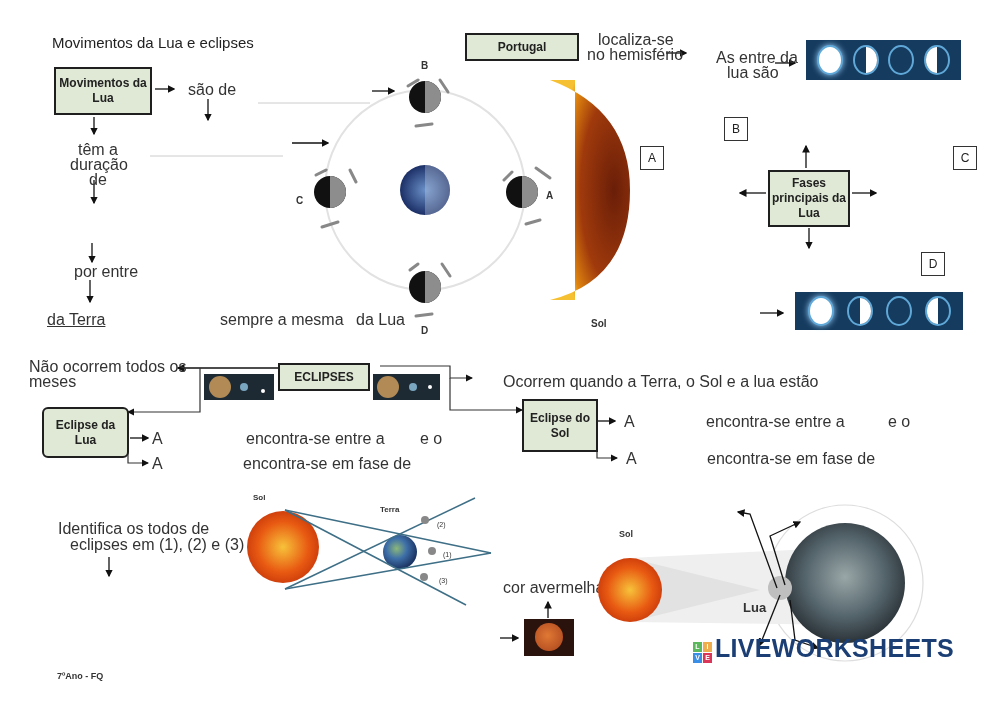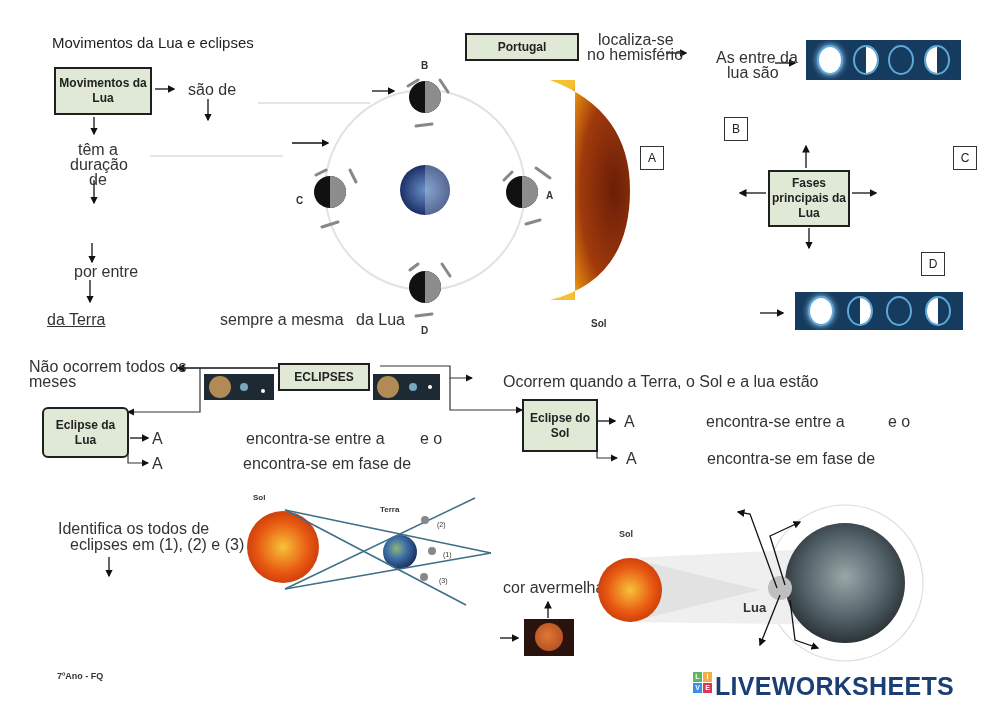--- a/index.html
+++ b/index.html
@@ -236,21 +236,21 @@
     <polyline points="187,88 160,14 148,12" marker-end="url(#ah)"></polyline>
     <polyline points="195,85 180,36 210,22" marker-end="url(#ah)"></polyline>
     <line x1="190" y1="95" x2="170" y2="145" marker-end="url(#ah)"></line>
     <polyline points="200,100 205,140 228,148" marker-end="url(#ah)"></polyline>
   </g>
 </svg>
 <div class="t" style="left:619px;top:527px;font-size:9px;font-weight:bold;">Sol</div>
 <div class="t" style="left:743px;top:600px;font-size:13px;font-weight:bold;">Lua</div>
 
 <div class="t" style="left:57px;top:669px;font-size:9px;font-weight:bold;">7ºAno - FQ</div>
-<div class="abs" style="left:693px;top:672px;display:flex;align-items:flex-start;">
+<div class="abs" style="left:693px;top:634px;display:flex;align-items:flex-end;">
   <div style="display:grid;grid-template-columns:9px 9px;grid-gap:1px;margin-right:3px;">
     <span style="background:#5cb85c;color:#fff;font-size:7px;text-align:center;line-height:10px;font-weight:bold;">L</span>
     <span style="background:#f0ad4e;color:#fff;font-size:7px;text-align:center;line-height:10px;font-weight:bold;">I</span>
     <span style="background:#3a8ee6;color:#fff;font-size:7px;text-align:center;line-height:10px;font-weight:bold;">V</span>
     <span style="background:#d9365a;color:#fff;font-size:7px;text-align:center;line-height:10px;font-weight:bold;">E</span>
   </div>
   <span style="font-size:25px;font-weight:bold;color:#1b3f75;letter-spacing:0.3px;">LIVEWORKSHEETS</span>
 </div>
 
 </body></html>

